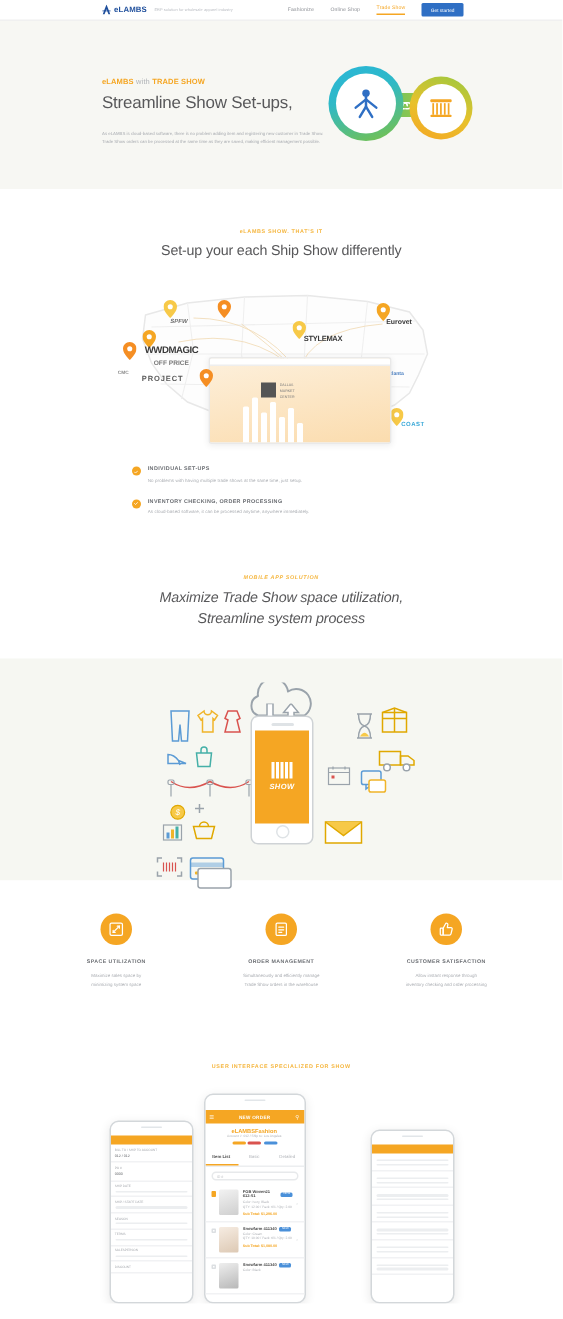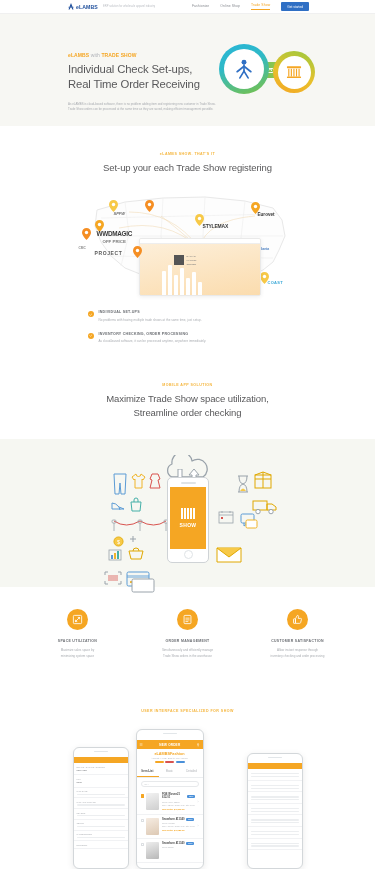--- a/index.html
+++ b/index.html
@@ -80,21 +80,21 @@
   
   .feat-list { width: 200px; margin: 14px auto 0; }
   .feat-row { display: flex; gap: 5px; margin-bottom: 10px; }
   .feat-check { width: 6px; height: 6px; border-radius: 50%; background: #f5a623; flex: none; margin-top: 1px;
     display: flex; align-items: center; justify-content: center; }
   .feat-check svg { display: block; }
   .feat-h { font-size: 3.6px; color: #6b6e73; font-weight: bold; letter-spacing: .25px; }
   .feat-p { font-size: 3px; color: #a9acb1; margin-top: 3.5px; letter-spacing: .05px; }
 
   
-  .app-sec { padding: 30px 0 0; background: #fff; }
+  .app-sec { padding: 30px 0 0; background: #fff; font-style: italic; }
   .app-illu-band { background: #f6f7f2; margin-top: 20px; padding: 14px 0 16px; }
   .app-illu { position: relative; width: 200px; height: 118px; margin: 0 auto; }
   .phone-main {
     position: absolute; left: 79px; top: 24px; width: 42px; height: 86px; border-radius: 5px;
     background: #fff; border: 1.4px solid #cfd3d6;
   }
   .phone-screen { position: absolute; left: 2.5px; top: 9px; width: 36px; height: 62px; background: #f5a623;
     display: flex; flex-direction: column; align-items: center; justify-content: center; gap: 3px; }
   .ps-icon { display: flex; gap: 1.4px; align-items: flex-end; }
   .ps-icon i { display:block; width: 1.6px; height: 11px; background: #fff; }
@@ -179,22 +179,21 @@
   </div>
 
   <div class="hero">
     <div class="hero-inner">
       <div class="hero-eyebrow">
         <span class="b">eLAMBS</span>
         <span class="g">with</span>
         <span class="o">TRADE SHOW</span>
       </div>
       <div class="hero-title">
-        <div>Individual Check Set-ups,</div>
-        <div>Real Time Order Receiving</div>
+        <div>Streamline Show Set-ups,</div>
       </div>
       <div class="hero-desc">As eLAMBS is cloud-based software, there is no problem adding item and registering new customer in Trade Show. Trade Show orders can be processed at the same time as they are saved, making efficient management possible.</div>
     </div>
 
     <div class="hero-graphic">
       <div class="hg-bridge">
         <svg width="12" height="7" viewBox="0 0 24 14">
           <path d="M9 7 A4 4 0 0 1 13 3 L16 3 A4 4 0 0 1 16 11 L13 11" fill="none" stroke="#fff" stroke-width="2" stroke-linecap="round"></path>
           <path d="M15 7 A4 4 0 0 0 11 3 L8 3 A4 4 0 0 0 8 11 L11 11" fill="none" stroke="#fff" stroke-width="2" stroke-linecap="round"></path>
         </svg>
@@ -221,21 +220,21 @@
             <rect x="3" y="21" width="22" height="2.4" rx="1" fill="#f5a623"></rect>
           </svg>
         </div>
       </div>
     </div>
   </div>
 
   <div class="show-sec">
     <div class="sec-eyebrow">eLAMBS SHOW. THAT'S IT</div>
     <div class="sec-title">
-      <div>Set-up your each Trade Show registering</div>
+      <div>Set-up your each Ship Show differently</div>
     </div>
 
     <div class="map-wrap">
       <svg class="us-map" viewBox="0 0 222 112">
         <path d="M20 26 L48 18 L86 14 L128 13 L168 17 L196 24 L205 36 L208 52 L202 66 L196 78 L186 86 L172 92 L150 96 L120 98 L92 96 L68 92 L48 84 L34 72 L24 58 L18 42 Z" fill="#fdfdfd" stroke="#e8e8e8" stroke-width="1"></path>
         <g stroke="#efefef" stroke-width=".7" fill="none">
           <path d="M48 18 L52 50 L44 82"></path>
             <path d="M86 14 L84 52 L90 94"></path>
           <path d="M128 13 L126 52 L124 97"></path>
             <path d="M168 17 L164 54 L160 94"></path>
@@ -362,21 +361,21 @@
           <span class="feat-p" style="display:block">As cloud-based software, it can be processed anytime, anywhere immediately.</span>
         </span>
       </div>
     </div>
   </div>
 
   <div class="app-sec">
     <div class="sec-eyebrow">MOBILE APP SOLUTION</div>
     <div class="sec-title">
       <div>Maximize Trade Show space utilization,</div>
-      <div>Streamline order checking</div>
+      <div>Streamline system process</div>
     </div>
 
     <div class="app-illu-band">
       <div class="app-illu">
 
         <svg class="cloud" viewBox="0 0 62 26">
           <path d="M16 22 A7 7 0 0 1 16 9 A10 10 0 0 1 36 6 A8 8 0 0 1 47 22 Z" fill="none" stroke="#9aa3ab" stroke-width="1.3" stroke-linejoin="round"></path>
         </svg>
         <svg style="position:absolute;left:86px;top:16px" width="12" height="16" viewBox="0 0 12 16">
           <path d="M4 0 L4 9 L1 9 L6 15 L11 9 L8 9 L8 0 Z" fill="#fff" stroke="#9aa3ab" stroke-width="1"></path>

